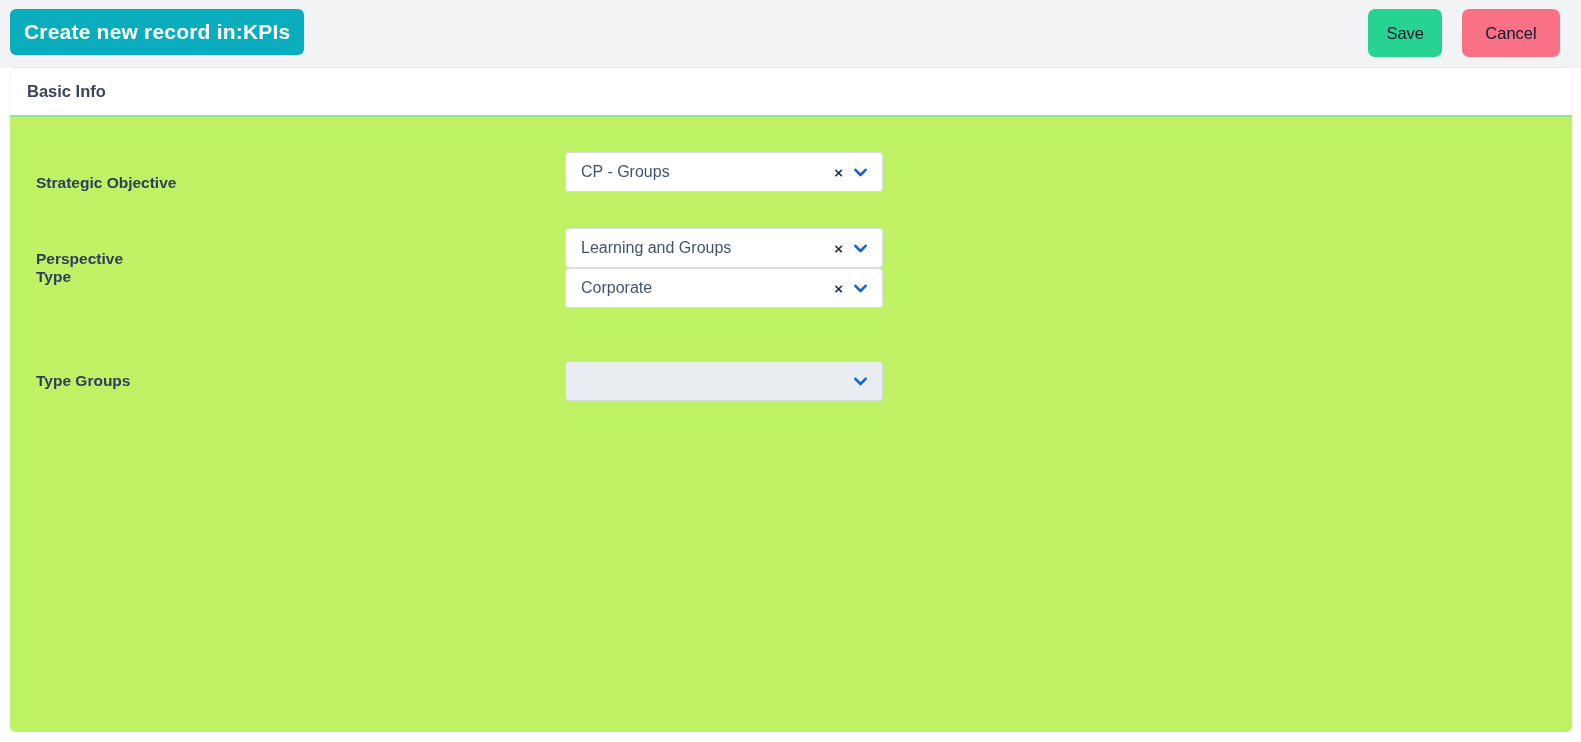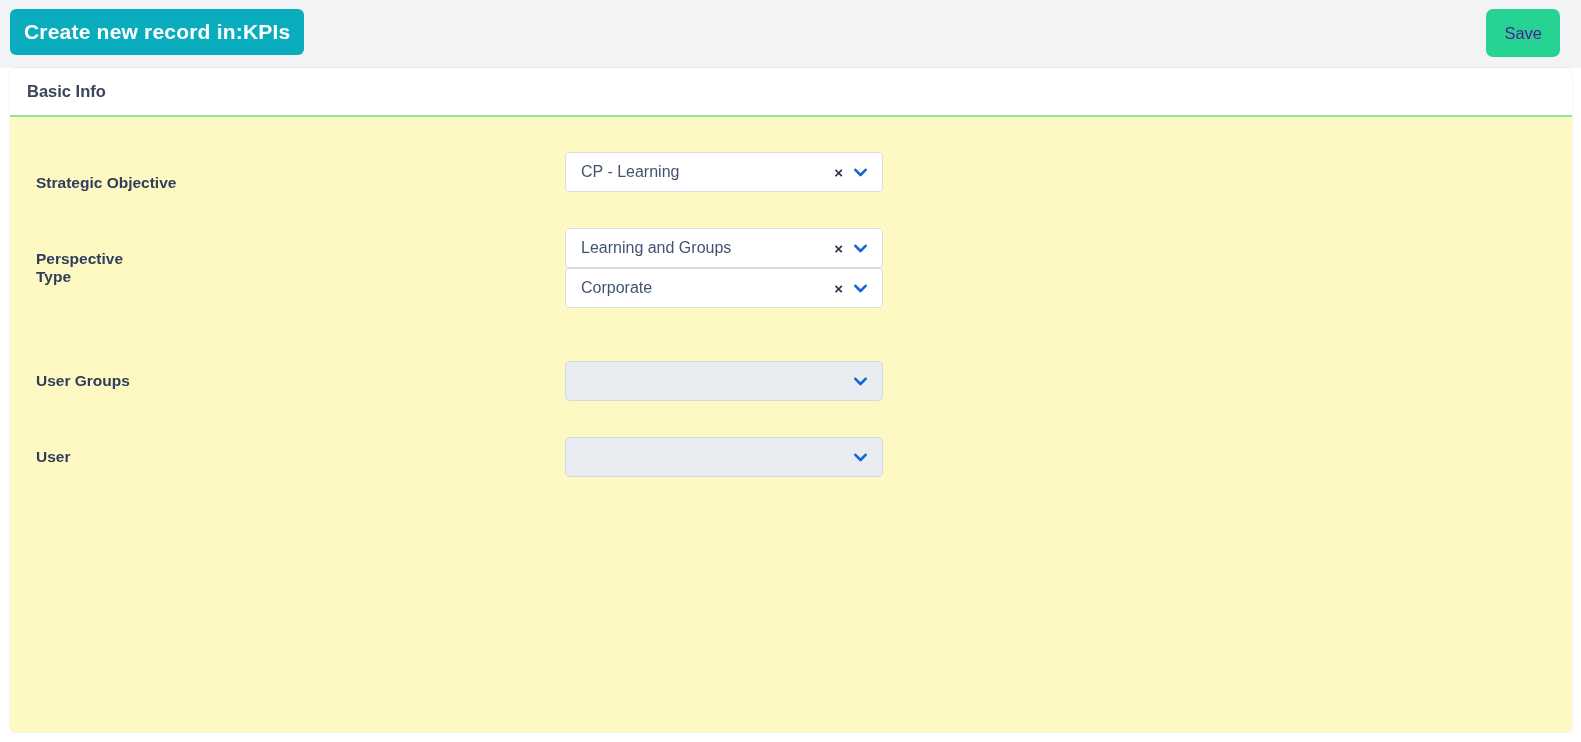--- a/index.html
+++ b/index.html
@@ -36,41 +36,41 @@
   .topbar-actions {
     margin-left: auto;
     display: flex;
     align-items: flex-start;
     gap: 20px;
     padding-right: 11px;
   }
   .btn {
     border: none;
     border-radius: 7px;
-    color: #4c1d95;
+    color: #0f172a;
     font-size: 16.5px;
     font-family: "Liberation Sans", sans-serif;
     line-height: 1;
     padding: 0 18px;
     height: 48px;
     cursor: pointer;
     white-space: nowrap;
   }
   .btn-save { background: #27d392; min-width: 72px; }
   .btn-save-new { background: #27d392; min-width: 147px; }
   .btn-cancel { background: #fa7185; min-width: 98px; }
 
   
   .card {
     position: absolute;
     left: 10px;
     top: 68px;
     width: 1562px;
     height: 664px;
-    background: #fef9c3;
+    background: #bef264;
     border-radius: 6px;
     box-shadow: 0 0 0 1px rgba(0,0,0,0.045);
     overflow: hidden;
   }
   .section-header {
     height: 49px;
     display: flex;
     align-items: center;
     padding-left: 17px;
     font-size: 16.5px;
@@ -201,36 +201,37 @@
   .chev path { fill: none; stroke: #1565d8; stroke-width: 2.6; stroke-linecap: round; stroke-linejoin: round; }
 </style>
 </head>
 <body>
 
 <div class="topbar">
   <div class="title-badge">Create new record in:KPIs</div>
 
   <div class="topbar-actions">
     <button class="btn btn-save">Save</button>
+    <button class="btn btn-cancel">Cancel</button>
   </div>
 </div>
 
 <div class="card">
 
   <div class="section-header">Basic Info</div>
 
   <div class="form">
 
 
 
     <div class="row" style="height:75px; align-items:flex-end;">
       <div class="label">Strategic Objective</div>
       <div class="field">
         <div class="select">
-          <span class="select-value">CP - Learning</span>
+          <span class="select-value">CP - Groups</span>
           <span class="clear-x">×</span>
           <svg class="chev" viewBox="0 0 13 9">
               <path d="M1.4 1.8 L6.5 7 L11.6 1.8"></path>
             </svg>
         </div>
       </div>
     </div>
 
     <div class="row" style="height:76px; align-items:flex-end;">
       <div class="label">Perspective</div>
@@ -252,37 +253,26 @@
           <span class="select-value">Corporate</span>
           <span class="clear-x">×</span>
           <svg class="chev" viewBox="0 0 13 9">
               <path d="M1.4 1.8 L6.5 7 L11.6 1.8"></path>
             </svg>
         </div>
       </div>
     </div>
 
     <div class="row" style="height:76px; align-items:center;">
-      <div class="label">User Groups</div>
+      <div class="label">Type Groups</div>
       <div class="field">
         <div class="select empty">
           <span class="select-value"></span>
           <svg class="chev" viewBox="0 0 13 9">
               <path d="M1.4 1.8 L6.5 7 L11.6 1.8"></path>
             </svg>
         </div>
       </div>
     </div>
 
-    <div class="row" style="height:76px; align-items:center;">
-      <div class="label">User</div>
-      <div class="field">
-        <div class="select empty">
-          <span class="select-value"></span>
-          <svg class="chev" viewBox="0 0 13 9">
-              <path d="M1.4 1.8 L6.5 7 L11.6 1.8"></path>
-            </svg>
-        </div>
-      </div>
-    </div>
 
   </div>
 </div>
 
 </body></html>

